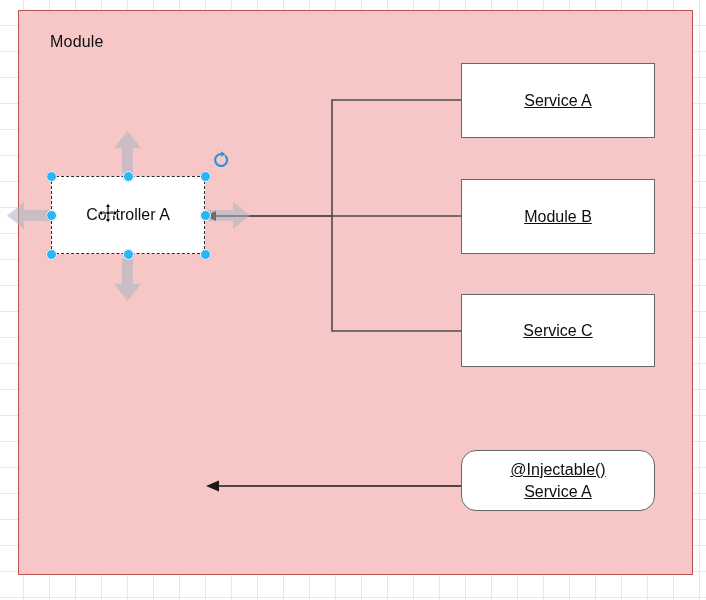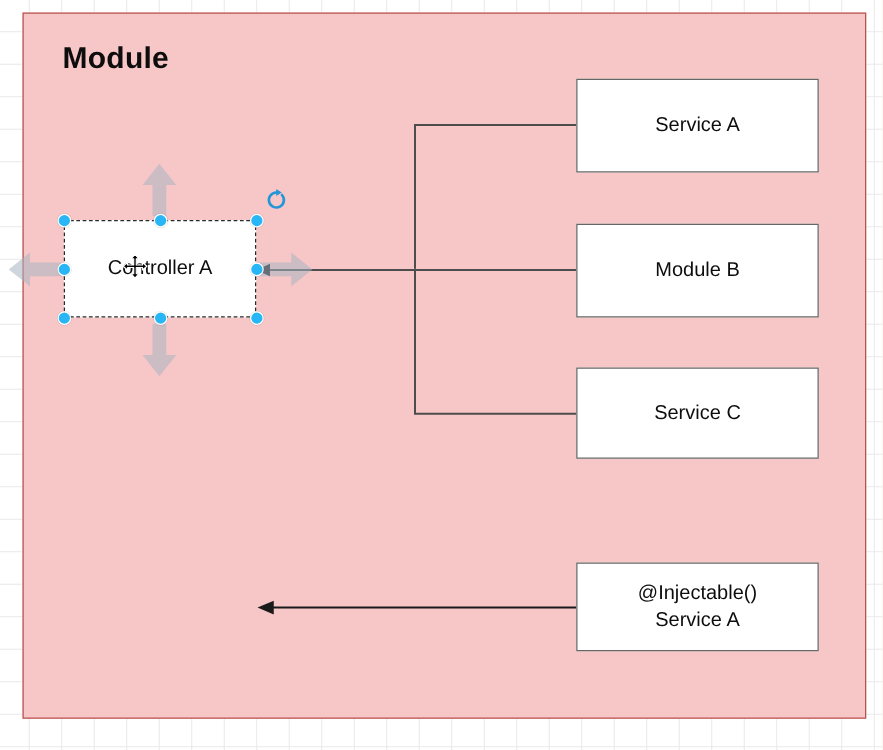--- a/index.html
+++ b/index.html
@@ -31,48 +31,49 @@
     width: 675px;
     height: 565px;
     background: #f7c6c7;
     border: 1px solid #b85450;
     box-sizing: border-box;
   }
   .module-title {
     position: absolute;
     left: 50px;
     top: 33px;
-    font-size: 24px;
-    font-weight: bold;
+    font-size: 16px;
+    font-weight: normal;
     color: #0d0d0d;
     letter-spacing: 0.2px;
     white-space: nowrap;
   }
 
   
   .node {
     position: absolute;
     background: #ffffff;
     border: 1px solid #666666;
     box-sizing: border-box;
     display: flex;
     align-items: center;
     justify-content: center;
     text-align: center;
     font-size: 16px;
     color: #0d0d0d;
     line-height: 1.35;
+    text-decoration: underline;
   }
   .node span { display: block; }
 
   #node-service-a   { left: 461px; top: 63px;  width: 194px; height: 75px; }
   #node-service-b   { left: 461px; top: 179px; width: 194px; height: 75px; }
   #node-service-c   { left: 461px; top: 294px; width: 194px; height: 73px; }
   #node-controller-b{ left: 51px;  top: 450px; width: 154px; height: 71px; }
-  #node-injectable  { left: 461px; top: 450px; width: 194px; height: 71px; }
+  #node-injectable  { left: 461px; top: 450px; width: 194px; height: 61px; border-radius: 15px; }
 
   
   .edges {
     position: absolute;
     left: 0; top: 0;
     width: 706px; height: 600px;
     pointer-events: none;
   }
 
   

